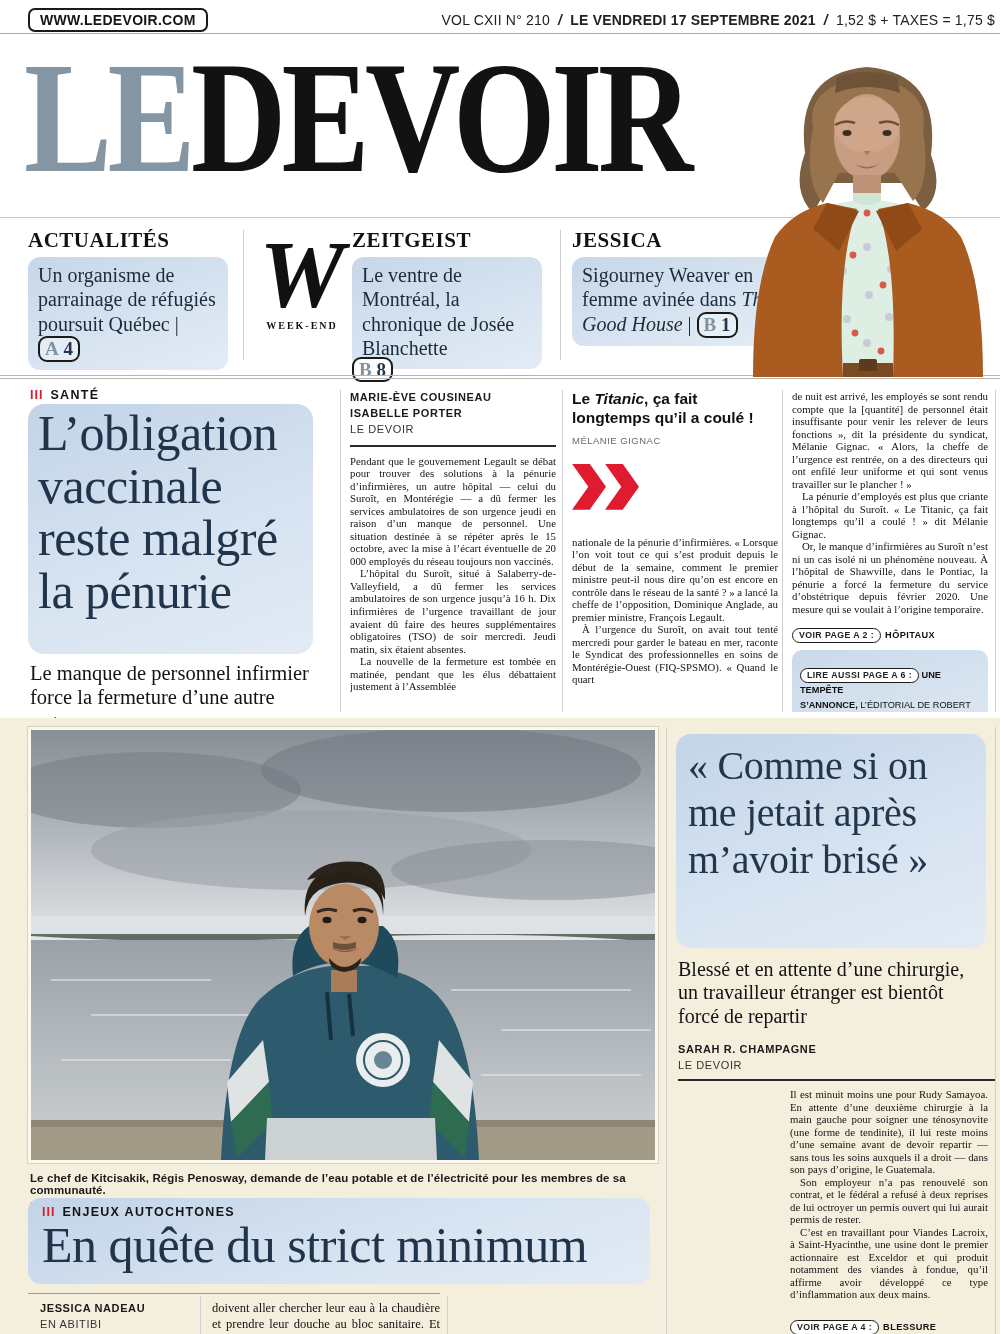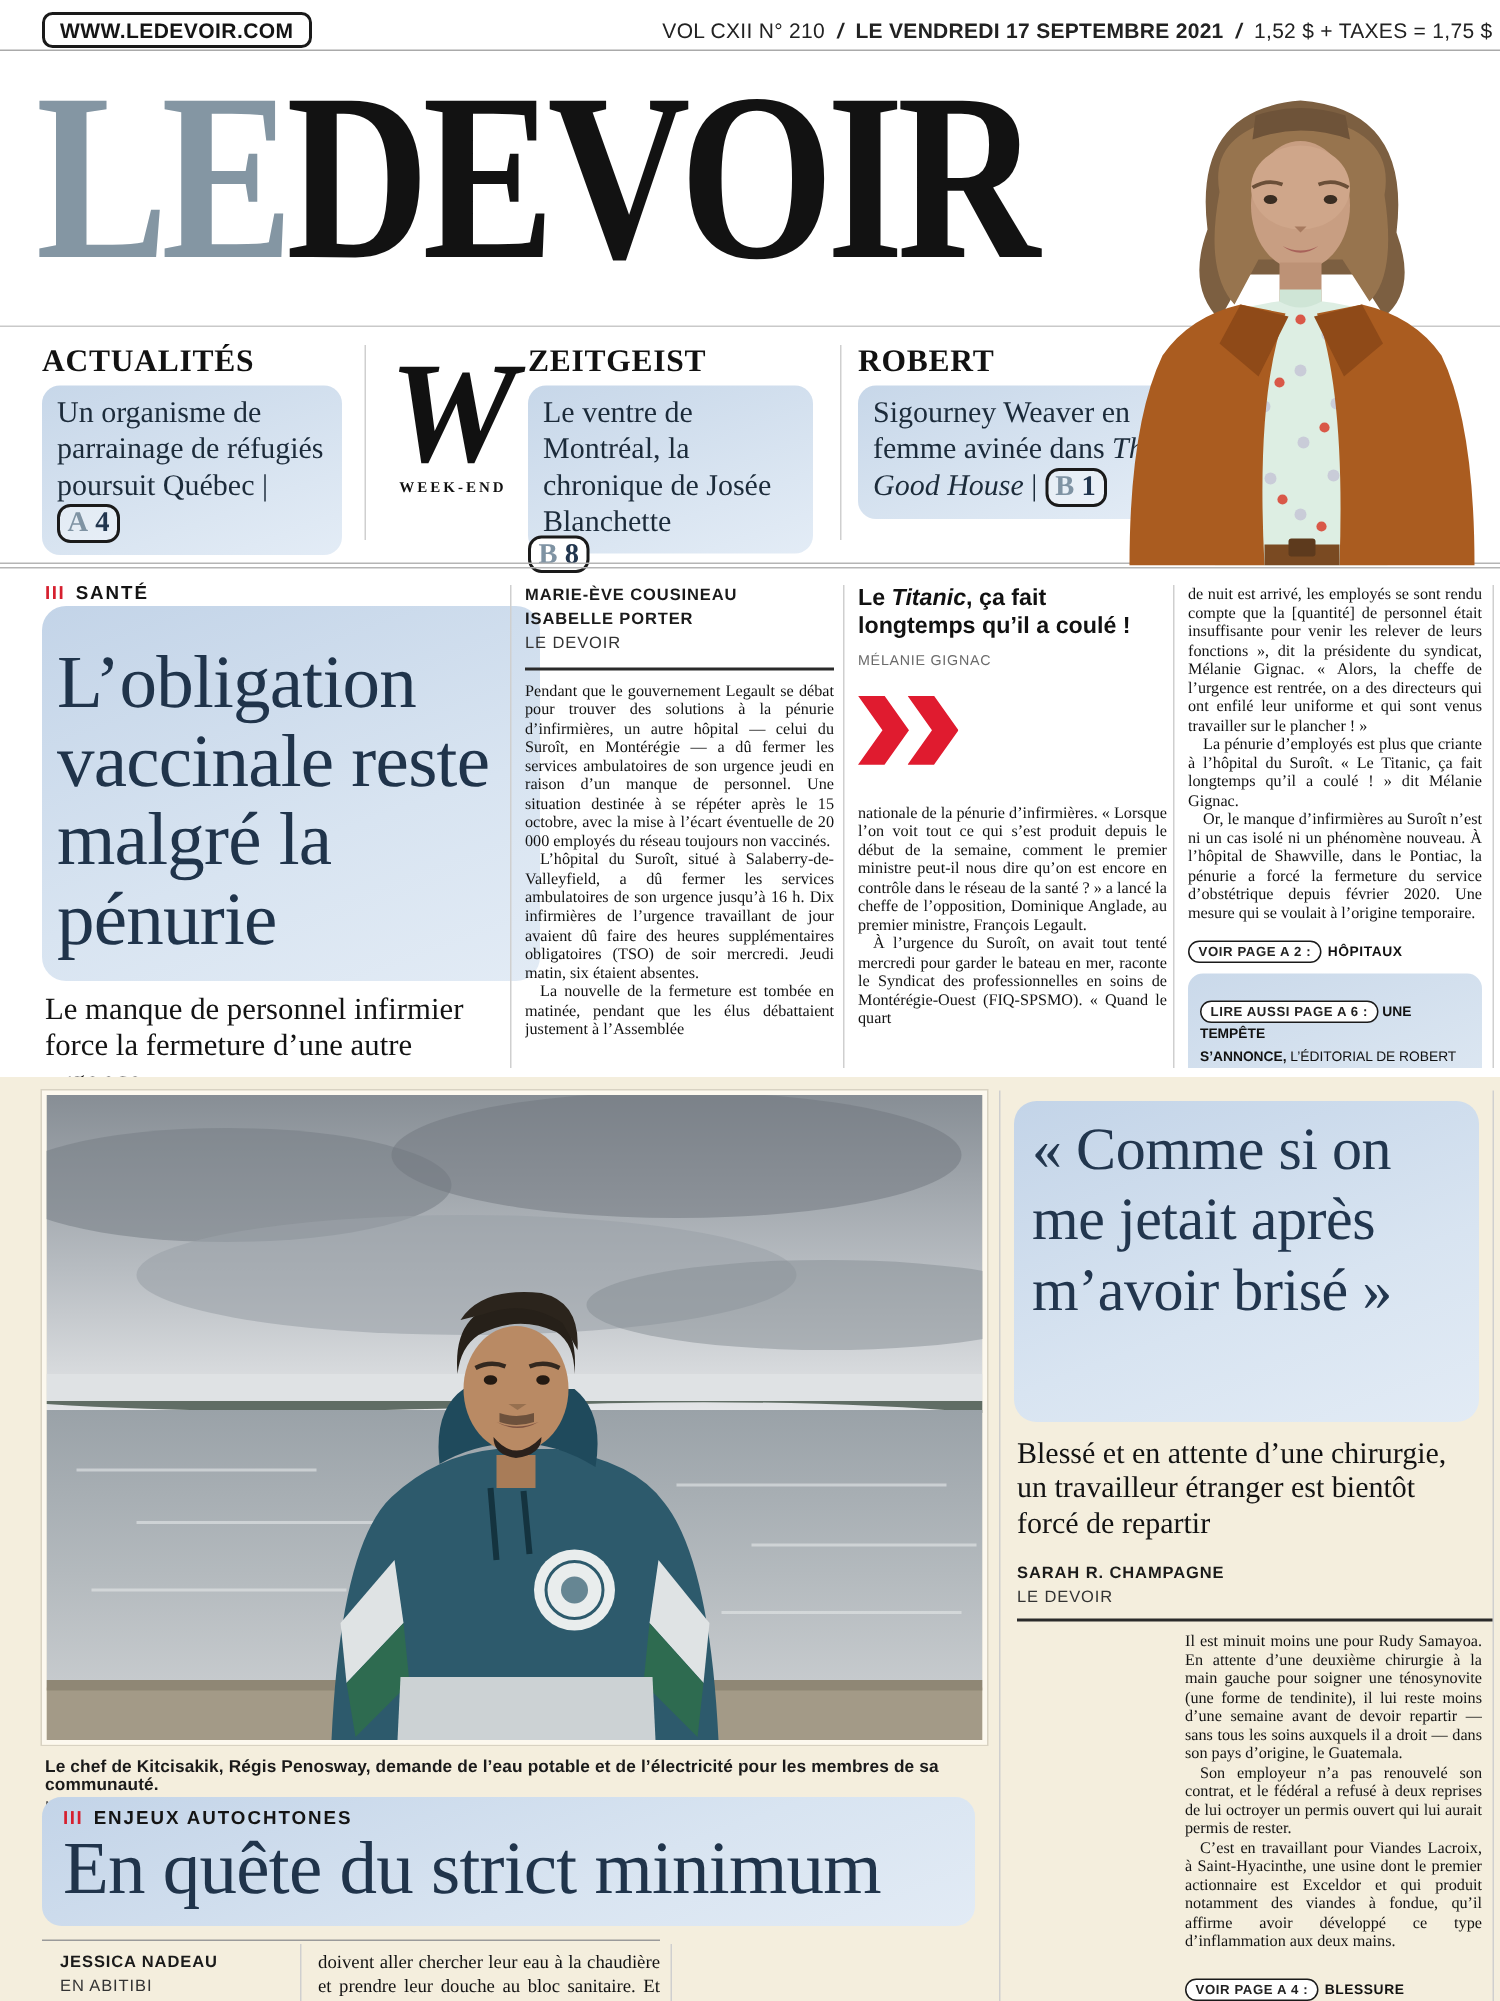--- a/index.html
+++ b/index.html
@@ -161,35 +161,35 @@
       <span>Le ventre de Montréal, la chronique de Josée Blanchette</span>
     </div>
     <div style="margin-top:-12px;">
       <span class="ptag" style="background:#fff;"><span class="pl">B</span>&nbsp;<span class="pn">8</span></span>
     </div>
   </div>
 
   <div class="vline" style="left:560px;top:230px;height:130px;"></div>
 
   <div class="abs" style="left:572px;top:228px;width:215px;">
-    <div class="teaser-sec">ROBERT</div>
+    <div class="teaser-sec">JESSICA</div>
     <div class="teaser-box" style="width:208px;">
       <span>Sigourney Weaver en femme avinée dans </span><i>The Good House</i><span>&nbsp;|</span>
       <span class="ptag"><span class="pl">B</span>&nbsp;<span class="pn">1</span></span>
     </div>
   </div>
 
   <div class="hline" style="left:0;top:375px;width:1000px;background:#b5b5b5;"></div>
   <div class="hline" style="left:0;top:378px;width:1000px;background:#b5b5b5;"></div>
 
   <div class="abs kicker" style="left:30px;top:388px;">
     <span class="mark">III</span><span>SANTÉ</span>
   </div>
 
-  <div class="abs bluebox" style="left:28px;top:404px;width:332px;height:250px;padding:24px 10px;">
+  <div class="abs bluebox" style="left:28px;top:404px;width:285px;height:250px;padding:3px 10px;">
     <div class="headline1">L’obligation vaccinale reste malgré la pénurie</div>
   </div>
   <div class="abs subhead" style="left:30px;top:662px;width:300px;">Le manque de personnel infirmier force la fermeture d’une autre urgence</div>
 
   <div class="vline" style="left:340px;top:390px;height:322px;"></div>
 
   <div class="abs" style="left:350px;top:390px;width:206px;height:322px;overflow:hidden;">
     <div class="byline">
       <div>MARIE-ÈVE COUSINEAU</div>
       <div>ISABELLE PORTER</div>

